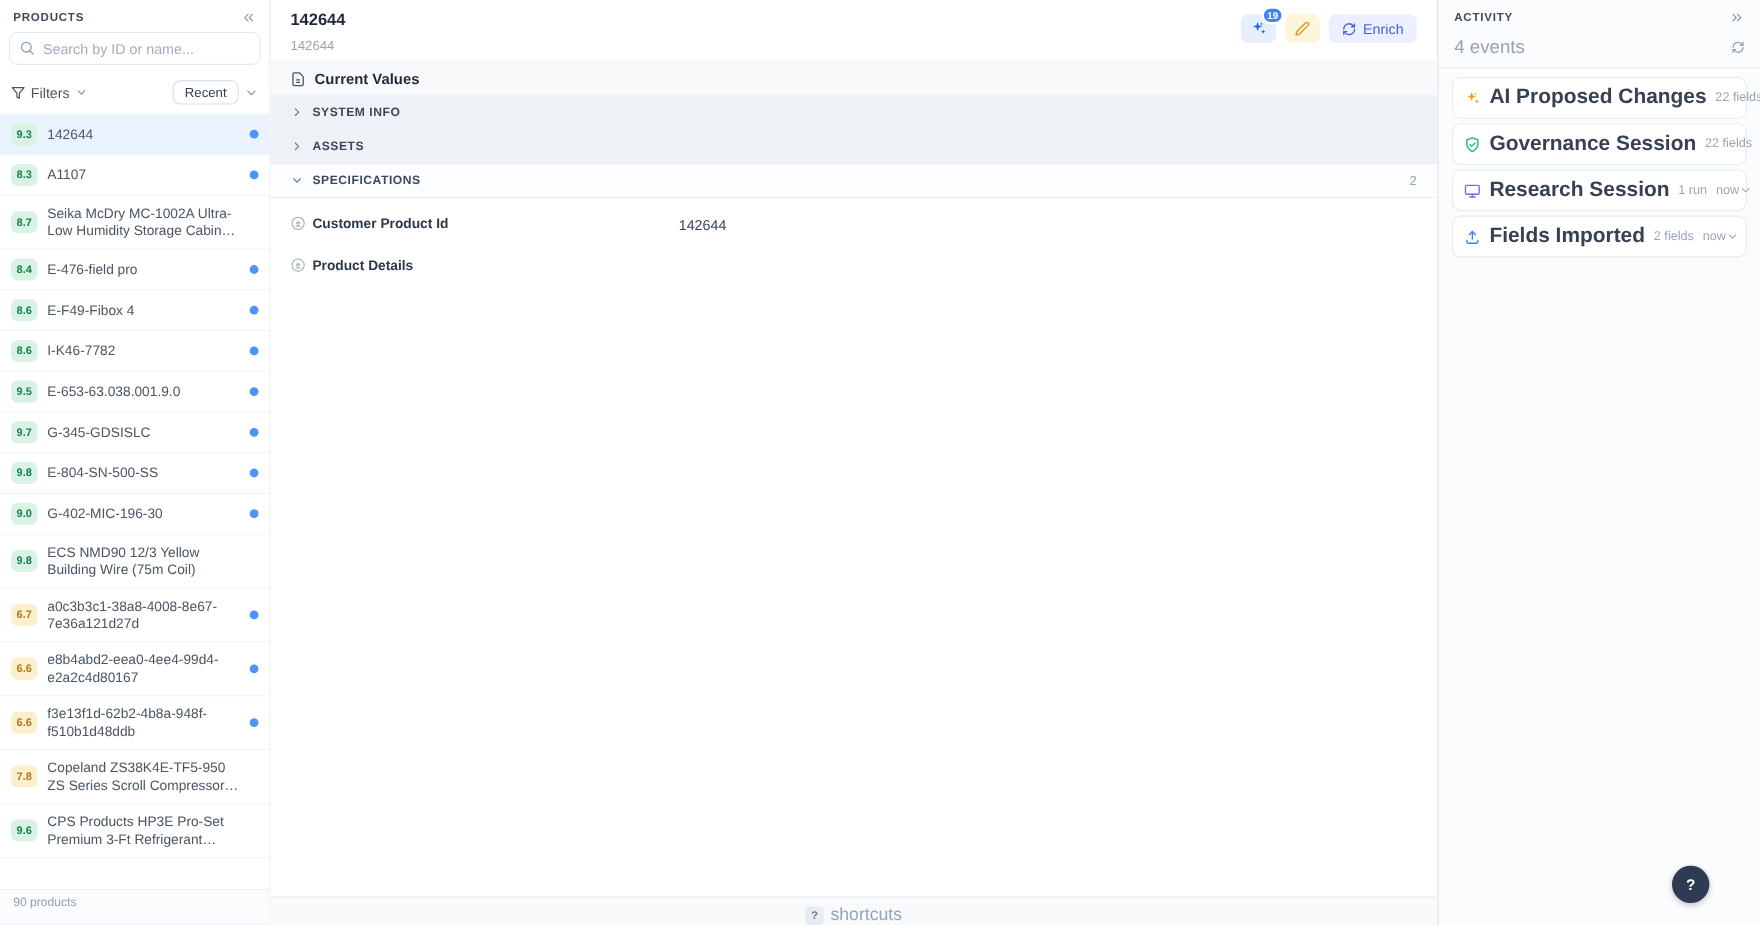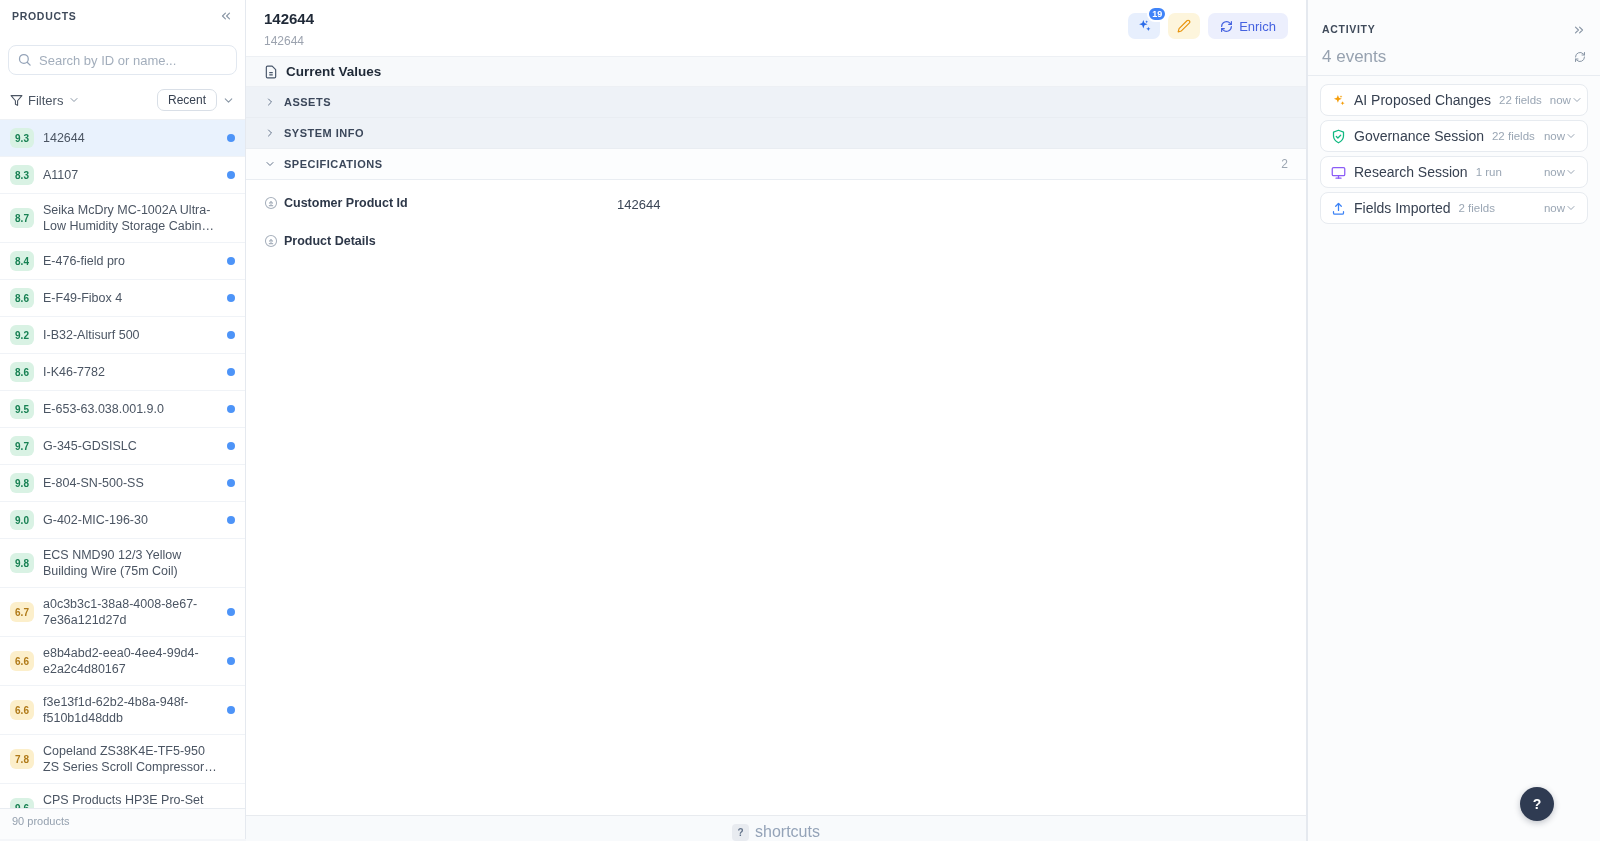--- a/index.html
+++ b/index.html
@@ -8,21 +8,21 @@
     font-family:"Liberation Sans","DejaVu Sans",sans-serif;
     background:#f4f6f9; color:#334155; display:flex;
   }
   svg { display:block; }
 
   
   .sidebar { width:246px; background:#ffffff; border-right:1px solid #e5e9ef; display:flex; flex-direction:column; height:839px; }
   .sb-head { display:flex; align-items:center; justify-content:space-between; padding:9px 12px 6px 12px; }
   .sb-title { font-size:10.5px; font-weight:bold; letter-spacing:.7px; color:#3f4a5a; }
   .icon-btn { color:#8a97a6; cursor:pointer; display:flex; align-items:center; justify-content:center; }
-  .search-wrap { margin:16px 8px 8px 8px; position:relative; }
+  .search-wrap { margin:0 8px 8px 8px; position:relative; }
   .search-input { width:100%; height:30px; border:1px solid #e2e8f0; border-radius:8px; padding:0 10px 0 30px; font-size:13px; color:#334155; outline:none; background:#fff; font-family:inherit; }
   .search-input::placeholder { color:#a3aebc; }
   .search-ic { position:absolute; left:9px; top:7px; color:#94a3b8; }
   .filters-row { display:flex; align-items:center; gap:5px; padding:6px 10px 8px 10px; border-bottom:1px solid #eef1f5; }
   .filters-label { font-size:13px; color:#4b5563; }
   .recent-btn { margin-left:auto; display:flex; align-items:center; font-size:12px; color:#374151; border:1px solid #d9dfe7; border-radius:7px; padding:3px 10px; background:#fff; cursor:pointer; }
   .plist { flex:1; overflow:hidden; }
   .prow { display:flex; align-items:center; gap:9px; padding:8px 10px; border-bottom:1px solid #f0f3f7; cursor:pointer; min-height:35px; }
   .prow.selected { background:#e9f2fd; }
   .badge { min-width:24px; height:20px; border-radius:6px; display:flex; align-items:center; justify-content:center; font-size:10px; font-weight:bold; flex:0 0 auto; }
@@ -59,33 +59,33 @@
   .field-label { font-size:12.5px; font-weight:bold; color:#2d3748; }
   .field-value { font-size:13px; color:#3b4656; line-height:1.35; padding-right:30px; }
   .main-body { flex:1; background:#fff; }
   .main-foot { height:26px; background:#f8fafc; border-top:1px solid #e8ebef; display:flex; justify-content:center; overflow:hidden; }
   .shortcut-hint { display:flex; align-items:center; gap:6px; margin-top:7px; }
   .kbd { background:#e8ebf0; color:#64748b; border-radius:4px; font-size:10px; font-weight:bold; width:17px; height:17px; display:flex; align-items:center; justify-content:center; }
   .shortcut-text { font-size:16px; color:#94a3b8; }
 
   
   .activity { width:293px; background:#fbfcfd; display:flex; flex-direction:column; height:841px; border-left:1px solid #e5e9ef; }
-  .ac-head { display:flex; align-items:flex-start; justify-content:space-between; padding:23px 14px 6px 14px; }
+  .ac-head { display:flex; align-items:center; justify-content:space-between; padding:9px 14px 6px 14px; }
   .ac-title { font-size:10.5px; font-weight:bold; letter-spacing:.7px; color:#3f4a5a; }
   .ac-sub { display:flex; align-items:center; justify-content:space-between; padding:4px 14px 8px 14px; border-bottom:1px solid #e8ecf1; }
   .ac-events-count { font-size:17px; color:#97a2b0; }
   .ev-list { display:flex; flex-direction:column; gap:4px; padding:8px 12px; }
   .ev-card { display:flex; align-items:center; gap:8px; background:#fff; border:1px solid #e7ebf0; border-radius:8px; padding:7px 10px; cursor:pointer; }
   .ev-ic { display:none; align-items:center; justify-content:center; flex:0 0 auto; }
   .ev-ic.show { display:flex; }
   .ev-ic[data-icon="sparkles"] { color:#f59e0b; }
   .ev-ic[data-icon="shield-check"] { color:#10b981; }
   .ev-ic[data-icon="monitor"] { color:#8b5cf6; }
   .ev-ic[data-icon="upload"] { color:#3b82f6; }
-  .ev-label { font-size:14px; color:#374151; font-weight:400; white-space:nowrap; }
+  .ev-label { font-size:19px; color:#374151; font-weight:700; white-space:nowrap; }
   .ev-meta { font-size:11.5px; color:#9aa6b4; white-space:nowrap; }
   .ev-right { margin-left:auto; display:flex; align-items:center; gap:0; color:#9aa6b4; }
   .ev-time { font-size:11.5px; }
 
   
   .help-btn { position:fixed; right:46px; bottom:20px; width:34px; height:34px; border-radius:50%; background:#2f3b52; color:#fff; border:none; font-size:14px; font-weight:bold; cursor:pointer; box-shadow:0 2px 6px rgba(15,23,42,.25); font-family:inherit; }
 </style>
 </head>
 <body>
 
@@ -151,25 +151,20 @@
     <span class="pname">E-476-field pro</span>
     <span class="dot"></span>
   </div>
 
   <div class="prow">
     <span class="badge green">8.6</span>
     <span class="pname">E-F49-Fibox 4</span>
     <span class="dot"></span>
   </div>
 
-  <div class="prow">
-    <span class="badge green">9.2</span>
-    <span class="pname">I-B32-Altisurf 500</span>
-    <span class="dot"></span>
-  </div>
 
   <div class="prow">
     <span class="badge green">8.6</span>
     <span class="pname">I-K46-7782</span>
     <span class="dot"></span>
   </div>
 
   <div class="prow">
     <span class="badge green">9.5</span>
     <span class="pname">E-653-63.038.001.9.0</span>
@@ -281,30 +276,30 @@
     </span>
     <span class="cv-label">Current Values</span>
   </div>
 
   <div class="sec-row collapsed">
     <span class="chev">
       <svg width="12" height="12" viewBox="0 0 24 24" fill="none" stroke="currentColor" stroke-width="2" stroke-linecap="round" stroke-linejoin="round">
           <path d="M9 6l6 6-6 6"></path>
         </svg>
     </span>
-    <span class="sec-label">ASSETS</span>
+    <span class="sec-label">SYSTEM INFO</span>
   </div>
 
   <div class="sec-row collapsed">
     <span class="chev">
       <svg width="12" height="12" viewBox="0 0 24 24" fill="none" stroke="currentColor" stroke-width="2" stroke-linecap="round" stroke-linejoin="round">
           <path d="M9 6l6 6-6 6"></path>
         </svg>
     </span>
-    <span class="sec-label">SYSTEM INFO</span>
+    <span class="sec-label">ASSETS</span>
   </div>
 
   <div class="sec-row expanded">
     <span class="chev">
       <svg width="12" height="12" viewBox="0 0 24 24" fill="none" stroke="currentColor" stroke-width="2" stroke-linecap="round" stroke-linejoin="round">
           <path d="M6 9l6 6 6-6"></path>
         </svg>
     </span>
     <span class="sec-label">SPECIFICATIONS</span>
     <span class="sec-count">2</span>

